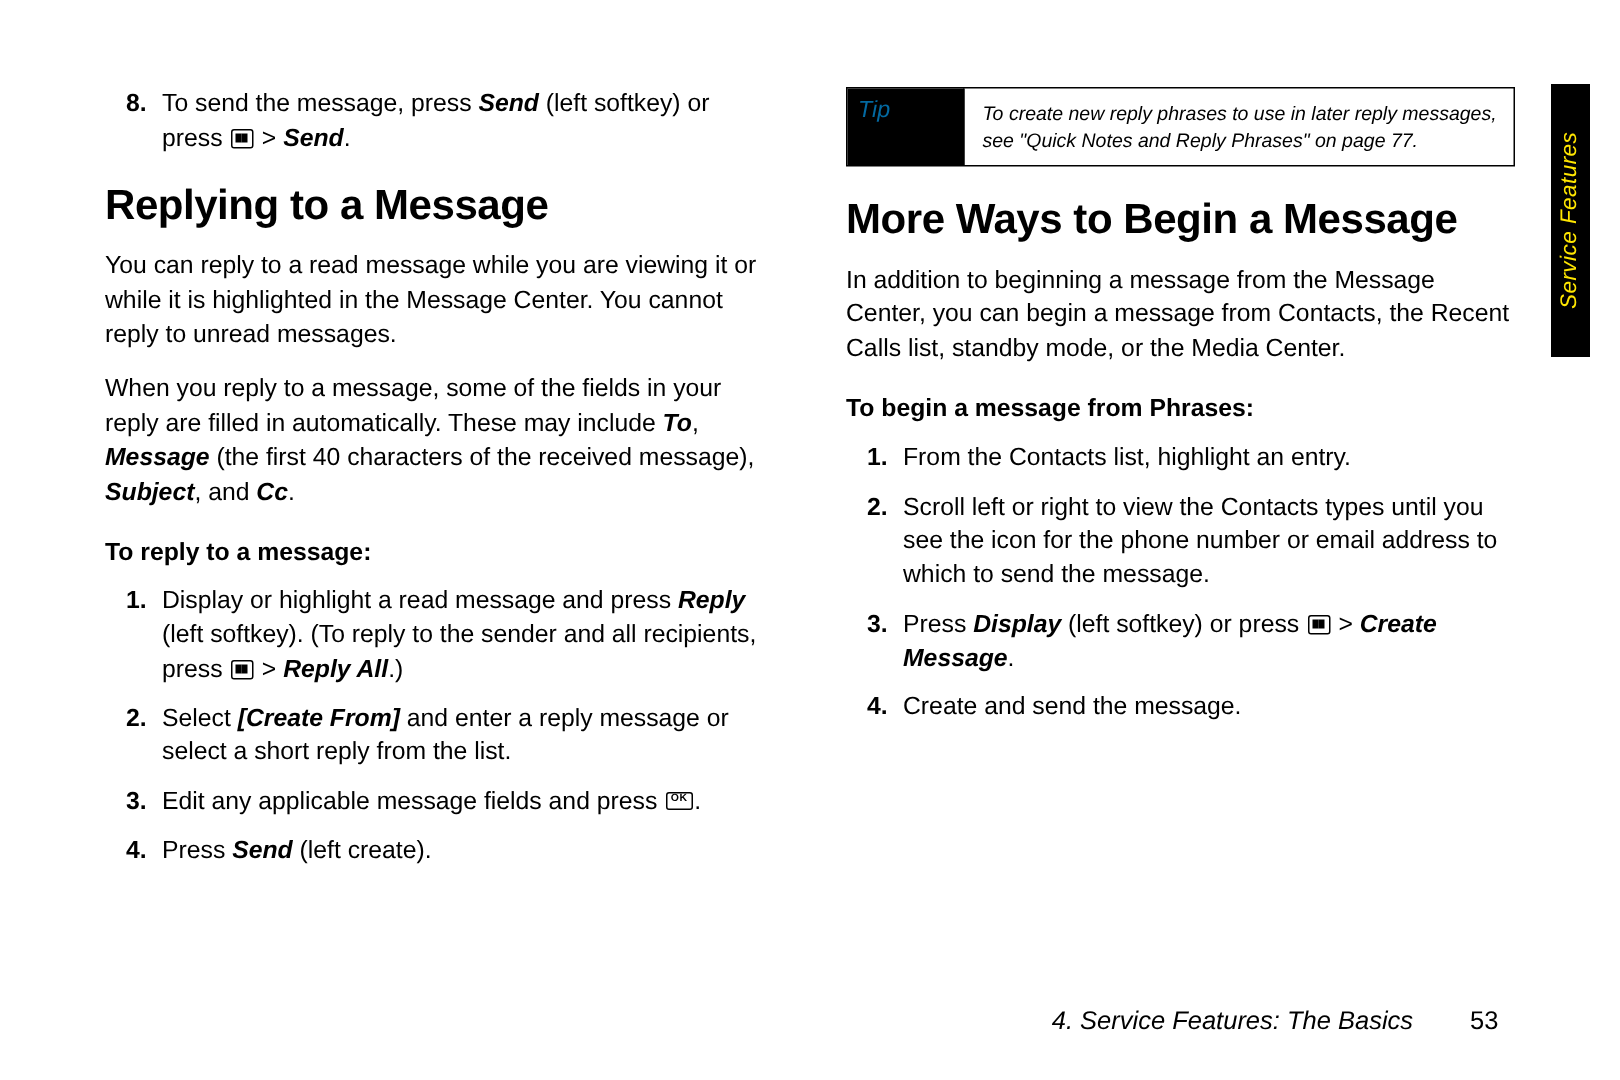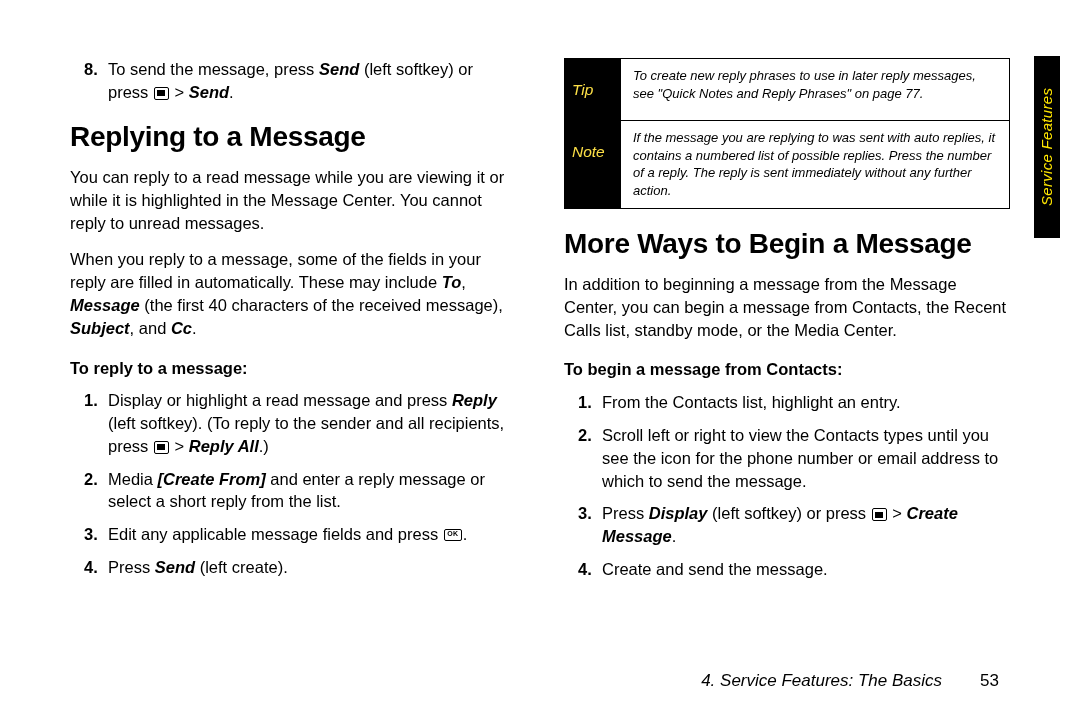--- a/index.html
+++ b/index.html
@@ -89,27 +89,27 @@
     border: 1.5px solid #000;
     margin-bottom: 16px;
   }
   .callout-row {
     display: flex;
   }
   .callout-row + .callout-row {
     border-top: 1.5px solid #000;
   }
   .callout-label {
-    width: 56px;
+    width: 78px;
     flex-shrink: 0;
     background: #000;
-    color: #fde047;
+    color: #0369a1;
     font-style: italic;
     font-size: 15.5px;
-    padding: 20px 7px;
+    padding: 4px 7px;
     border-right: 1.5px solid #000;
   }
   .callout-body {
     flex: 1;
     font-style: italic;
     font-size: 13px;
     padding: 8px 10px 8px 12px;
     line-height: 1.35;
   }
   .side-tab {
@@ -172,21 +172,21 @@
     <div class="ordered-item">
       <div class="num">1.</div>
       <div class="txt">
         <span>Display or highlight a read message and press </span><span class="bi">Reply</span><span> (left softkey). (To reply to the sender and all recipients, press </span><span class="icon menu"></span><span> &gt; </span><span class="bi">Reply All</span><span>.)</span>
       </div>
     </div>
 
     <div class="ordered-item">
       <div class="num">2.</div>
       <div class="txt">
-        <span>Media </span><span class="bi">[Create From]</span><span> and enter a reply message or select a short reply from the list.</span>
+        <span>Select </span><span class="bi">[Create From]</span><span> and enter a reply message or select a short reply from the list.</span>
       </div>
     </div>
 
     <div class="ordered-item">
       <div class="num">3.</div>
       <div class="txt">
         <span>Edit any applicable message fields and press </span><span class="icon ok"></span><span>.</span>
       </div>
     </div>
 
@@ -199,31 +199,27 @@
 
   </div>
 
   <div class="col">
 
     <div class="callouts">
       <div class="callout-row">
         <div class="callout-label">Tip</div>
         <div class="callout-body">To create new reply phrases to use in later reply messages, see "Quick Notes and Reply Phrases" on page 77.</div>
       </div>
-      <div class="callout-row">
-        <div class="callout-label">Note</div>
-        <div class="callout-body">If the message you are replying to was sent with auto replies, it contains a numbered list of possible replies. Press the number of a reply. The reply is sent immediately without any further action.</div>
-      </div>
     </div>
 
     <h3>More Ways to Begin a Message</h3>
 
     <p class="para">In addition to beginning a message from the Message Center, you can begin a message from Contacts, the Recent Calls list, standby mode, or the Media Center.</p>
 
-    <p class="lead">To begin a message from Contacts:</p>
+    <p class="lead">To begin a message from Phrases:</p>
 
     <div class="ordered-item">
       <div class="num">1.</div>
       <div class="txt">
         <span>From the Contacts list, highlight an entry.</span>
       </div>
     </div>
 
     <div class="ordered-item">
       <div class="num">2.</div>

